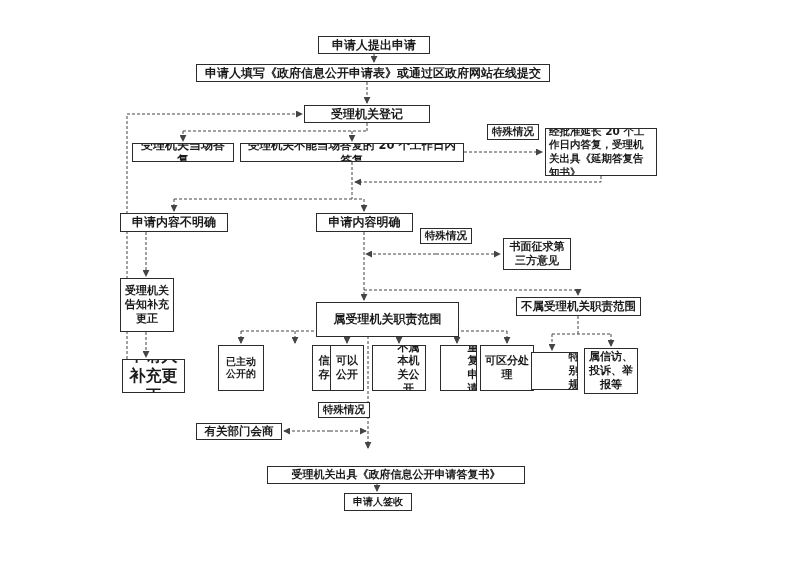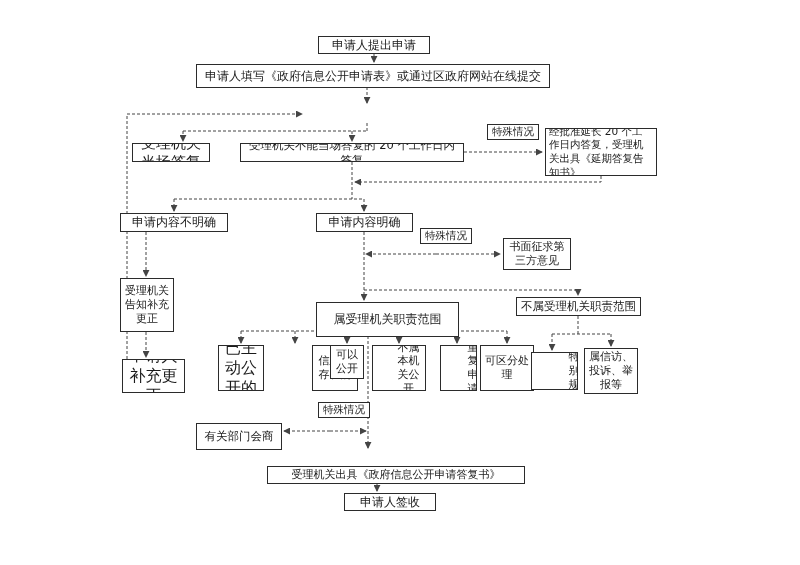--- a/index.html
+++ b/index.html
@@ -1,19 +1,20 @@
 <!DOCTYPE html>
 <html><head>
 <meta charset="utf-8">
 <style>
   html,body{margin:0;padding:0;background:#ffffff;}
   .canvas{
     position:relative;width:800px;height:565px;background:#ffffff;
     font-family:"DejaVu Sans","Liberation Sans",sans-serif;color:#1a1a1a;
     overflow:hidden;
+    font-weight:bold;
   }
   .node{
     position:absolute;box-sizing:border-box;border:1px solid #2b2b2b;background:#ffffff;
     display:flex;align-items:center;justify-content:center;text-align:center;
     line-height:1.25;padding:1px 3px;overflow:hidden;
   }
   .node.left{justify-content:flex-start;text-align:left;}
   .connector-layer{position:absolute;left:0;top:0;pointer-events:none;}
   .flow{stroke:#444444;stroke-width:1;fill:none;stroke-dasharray:3 2;}
 </style>
@@ -68,50 +69,51 @@
     <path class="flow" d="M611,334 L611,346" marker-end="url(#arr)"></path>
 
     <path class="flow" d="M368,331 L368,448" marker-end="url(#arr)"></path>
     <path class="flow" d="M330,431 L284,431" marker-end="url(#arr)"></path>
     <path class="flow" d="M330,431 L366,431" marker-end="url(#arr)"></path>
 
     <path class="flow" d="M377,468 L377,491" marker-end="url(#arr)"></path>
   </svg>
 
   <div class="node" style="left:318px;top:36px;width:112px;height:18px;font-size:12px;">申请人提出申请</div>
-  <div class="node" style="left:196px;top:64px;width:354px;height:24px;font-size:12px;">申请人填写《政府信息公开申请表》或通过区政府网站在线提交</div>
+  <div class="node" style="left:196px;top:64px;width:354px;height:18px;font-size:12px;">申请人填写《政府信息公开申请表》或通过区政府网站在线提交</div>
+  <div class="node" style="left:304px;top:105px;width:126px;height:18px;font-size:12px;">受理机关登记</div>
 
-  <div class="node" style="left:132px;top:143px;width:78px;height:19px;font-size:15px;">受理机关当场答复</div>
+  <div class="node" style="left:132px;top:143px;width:102px;height:19px;font-size:12px;">受理机关当场答复</div>
   <div class="node" style="left:240px;top:143px;width:224px;height:19px;font-size:11.5px;">受理机关不能当场答复的 20 个工作日内答复</div>
 
   <div class="node" style="left:487px;top:124px;width:52px;height:16px;font-size:10.5px;">特殊情况</div>
   <div class="node left" style="left:545px;top:128px;width:112px;height:48px;font-size:10.5px;line-height:1.3;">经批准延长 20 个工作日内答复，受理机关出具《延期答复告知书》</div>
 
   <div class="node" style="left:316px;top:213px;width:97px;height:19px;font-size:12px;">申请内容明确</div>
   <div class="node" style="left:120px;top:213px;width:108px;height:19px;font-size:12px;">申请内容不明确</div>
 
   <div class="node" style="left:420px;top:228px;width:52px;height:16px;font-size:10.5px;">特殊情况</div>
   <div class="node" style="left:503px;top:238px;width:68px;height:32px;font-size:11px;">书面征求第三方意见</div>
 
   <div class="node" style="left:120px;top:278px;width:54px;height:54px;font-size:11px;">受理机关告知补充更正</div>
 
   <div class="node" style="left:316px;top:302px;width:143px;height:35px;font-size:12px;">属受理机关职责范围</div>
   <div class="node" style="left:516px;top:297px;width:125px;height:19px;font-size:11.5px;">不属受理机关职责范围</div>
 
   <div class="node" style="left:122px;top:359px;width:63px;height:34px;font-size:16px;">申请人补充更正</div>
 
-  <div class="node" style="left:218px;top:345px;width:46px;height:46px;font-size:16px;">已主动公开的</div>
+  <div class="node" style="left:218px;top:345px;width:46px;height:46px;font-size:10px;">已主动公开的</div>
   <div class="node" style="left:272px;top:345px;width:46px;height:46px;font-size:11px;margin-left:40px;">信息不存在的</div>
-  <div class="node" style="left:330px;top:345px;width:34px;height:34px;font-size:11px;">可以公开</div>
+  <div class="node" style="left:330px;top:345px;width:34px;height:46px;font-size:11px;">可以公开</div>
   <div class="node" style="left:372px;top:345px;width:54px;height:46px;font-size:11px;padding-left:22px;">不属本机关公开</div>
   <div class="node" style="left:440px;top:345px;width:34px;height:46px;font-size:11px;padding-left:32px;">重复申请</div>
   <div class="node" style="left:480px;top:345px;width:54px;height:46px;font-size:11px;">可区分处理</div>
 
   <div class="node" style="left:531px;top:352px;width:42px;height:38px;font-size:11px;padding-left:42px;">有特别规定</div>
   <div class="node" style="left:584px;top:348px;width:54px;height:46px;font-size:11px;">属信访、投诉、举报等</div>
 
   <div class="node" style="left:318px;top:402px;width:52px;height:16px;font-size:10.5px;">特殊情况</div>
-  <div class="node" style="left:196px;top:423px;width:86px;height:27px;font-size:11.5px;">有关部门会商</div>
+  <div class="node" style="left:196px;top:423px;width:86px;height:17px;font-size:11.5px;">有关部门会商</div>
 
   <div class="node" style="left:267px;top:450px;width:258px;height:18px;font-size:11px;padding:1px 0;margin-top:16px;">受理机关出具《政府信息公开申请答复书》</div>
-  <div class="node" style="left:344px;top:493px;width:92px;height:18px;font-size:12px;">申请人签收</div>
+  <div class="node" style="left:344px;top:493px;width:68px;height:18px;font-size:10px;">申请人签收</div>
 
 </div>
 
 </body></html>

